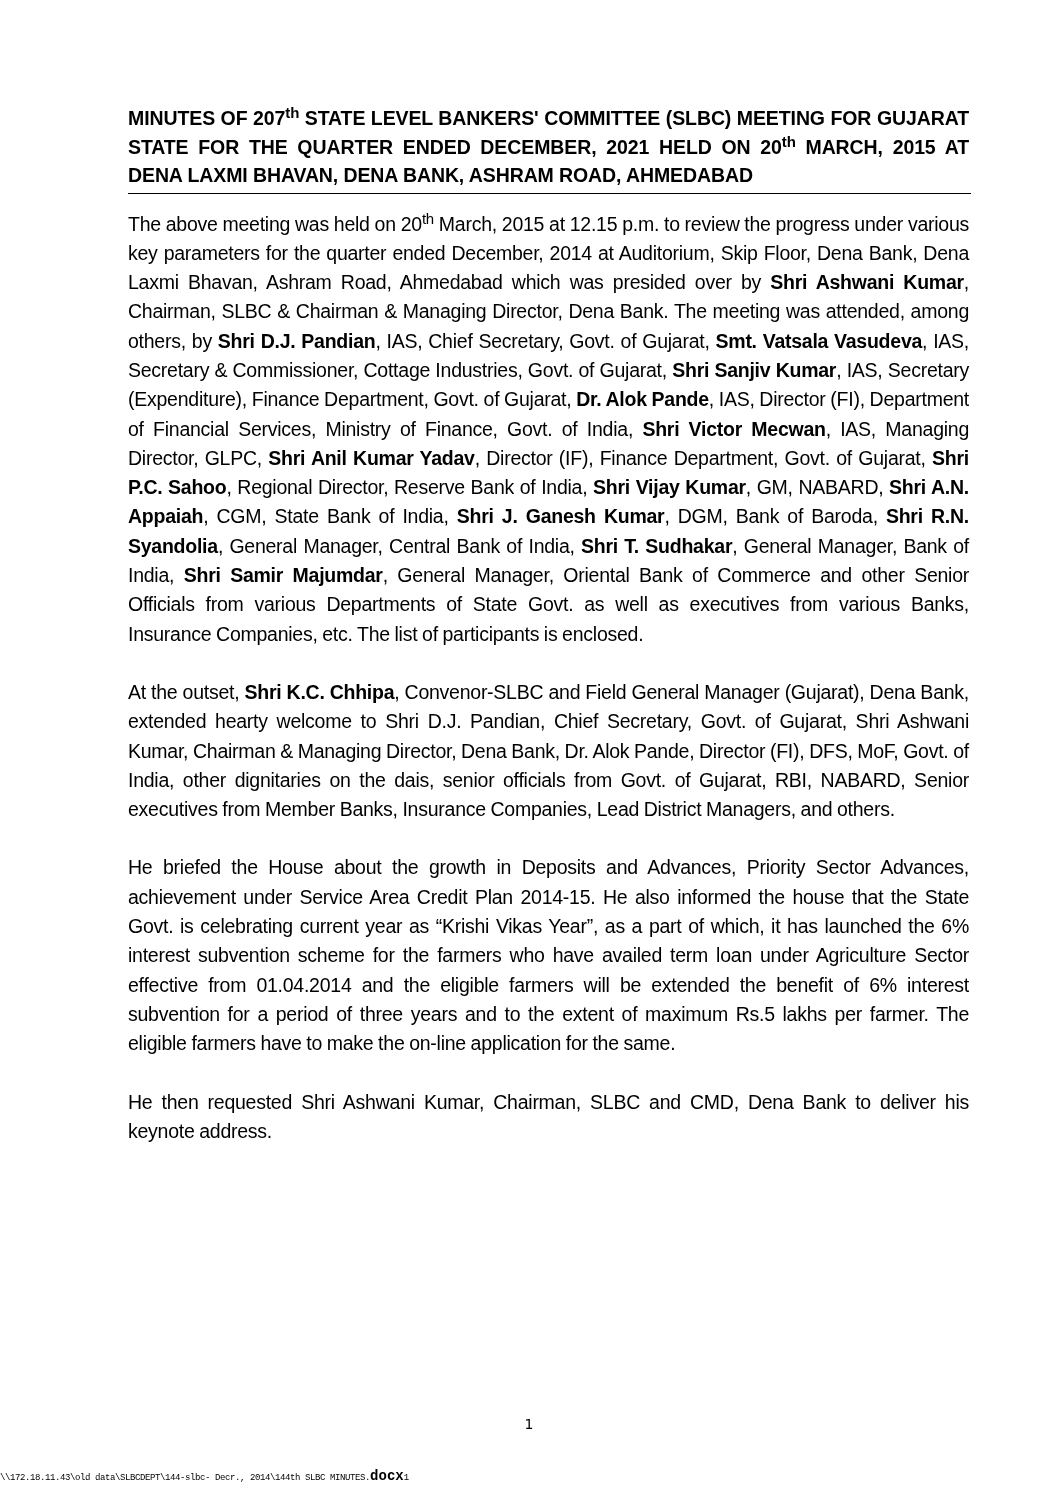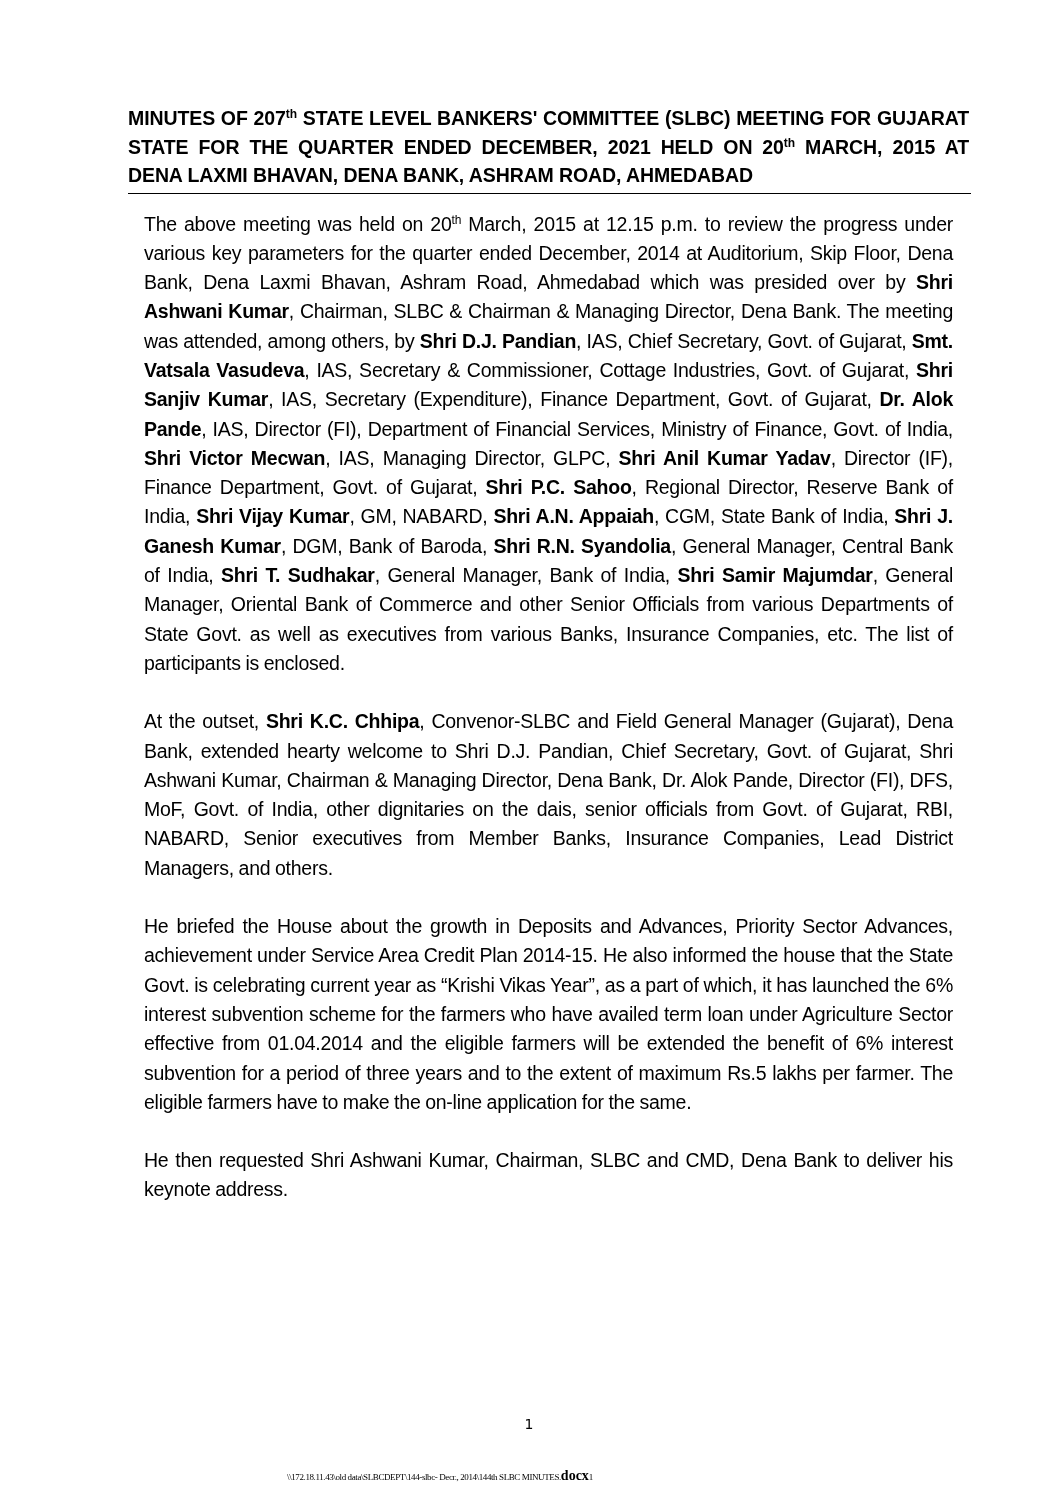--- a/index.html
+++ b/index.html
@@ -1,31 +1,31 @@
 <!DOCTYPE html>
 <html><head>
 <meta charset="utf-8">
 <style>
   html, body { margin: 0; padding: 0; background: #ffffff; }
   body { width: 1058px; height: 1497px; position: relative; overflow: hidden;
          font-family: "Liberation Sans", sans-serif; color: #000; }
   .page { position: absolute; left: 128px; top: 104px; width: 841px; }
   .title { font-weight: bold; font-size: 19.5px; line-height: 28.5px; text-align: justify;
            letter-spacing: -0.1px; margin: 0; }
-  .title sup, .para sup { font-size: 12px; line-height: 0; vertical-align: super; }
+  .title sup, .para sup { font-size: 15px; line-height: 0; vertical-align: super; }
   .rule { height: 0; border-top: 1.5px solid #000; margin: 3px 0 0 0; width: 843px; }
-  .para { font-size: 19.5px; line-height: 29.3px; text-align: justify; margin: 16px;
+  .para { font-size: 19.5px; line-height: 29.3px; text-align: justify; margin: 0;
           letter-spacing: -0.25px; word-spacing: -0.5px; }
   .p1 { margin-top: 16px; }
   .gap { margin-top: 29px; }
   .para b { font-weight: bold; }
   .page-number { position: absolute; left: 0; width: 1058px; top: 1416px; text-align: center;
                  font-family: "DejaVu Sans", sans-serif; font-size: 14px; }
-  .footer-path { position: absolute; left: 0; width: 880px; top: 1468px; text-align: center;
-                 font-family: Liberation Serif, serif; font-size: 9px; letter-spacing: -0.4px; }
+  .footer-path { position: absolute; left: 0; width: 880px; top: 1468px; 
+                 font-family: Liberation Mono, monospace; font-size: 9px; letter-spacing: -0.4px; }
   .footer-path .ext { font-size: 14px; font-weight: bold; letter-spacing: 0; }
 </style>
 </head>
 <body>
 
 <div class="page">
   <h1 class="title"><span>MINUTES OF 207</span><sup>th</sup><span>  STATE LEVEL BANKERS' COMMITTEE (SLBC) MEETING FOR GUJARAT STATE FOR THE QUARTER ENDED DECEMBER, 2021 HELD ON 20</span><sup>th</sup><span> MARCH, 2015 AT DENA LAXMI BHAVAN, DENA BANK, ASHRAM ROAD, AHMEDABAD</span></h1>
   <div class="rule"></div>
 
   <p class="para p1"><span>The above meeting was held on 20</span><sup>th</sup><span> March, 2015 at 12.15 p.m. to review the progress under various key parameters for the quarter ended December, 2014 at Auditorium, Skip Floor, Dena Bank, Dena Laxmi Bhavan, Ashram Road, Ahmedabad which was presided over  by </span><b>Shri Ashwani Kumar</b><span>, Chairman, SLBC &amp; Chairman &amp; Managing Director, Dena Bank.  The meeting was attended, among others, by </span><b>Shri D.J. Pandian</b><span>, IAS, Chief Secretary, Govt. of Gujarat, </span><b>Smt. Vatsala Vasudeva</b><span>, IAS, Secretary &amp; Commissioner, Cottage Industries, Govt. of Gujarat, </span><b>Shri Sanjiv Kumar</b><span>, IAS, Secretary (Expenditure), Finance Department, Govt. of Gujarat, </span><b>Dr. Alok Pande</b><span>, IAS, Director (FI), Department of Financial Services, Ministry of Finance, Govt. of India, </span><b>Shri Victor Mecwan</b><span>, IAS, Managing Director, GLPC,  </span><b>Shri Anil Kumar Yadav</b><span>, Director (IF), Finance Department, Govt. of Gujarat, </span><b>Shri P.C. Sahoo</b><span>, Regional Director, Reserve Bank of India, </span><b>Shri Vijay Kumar</b><span>, GM, NABARD, </span><b>Shri A.N. Appaiah</b><span>, CGM, State Bank of India, </span><b>Shri J. Ganesh Kumar</b><span>, DGM, Bank of Baroda, </span><b>Shri R.N. Syandolia</b><span>, General Manager, Central Bank of India, </span><b>Shri T. Sudhakar</b><span>, General Manager, Bank of India, </span><b>Shri Samir Majumdar</b><span>, General Manager, Oriental Bank of Commerce and other Senior Officials from various Departments of State Govt. as well as executives from  various Banks, Insurance Companies, etc. The list of participants is enclosed.</span></p>

